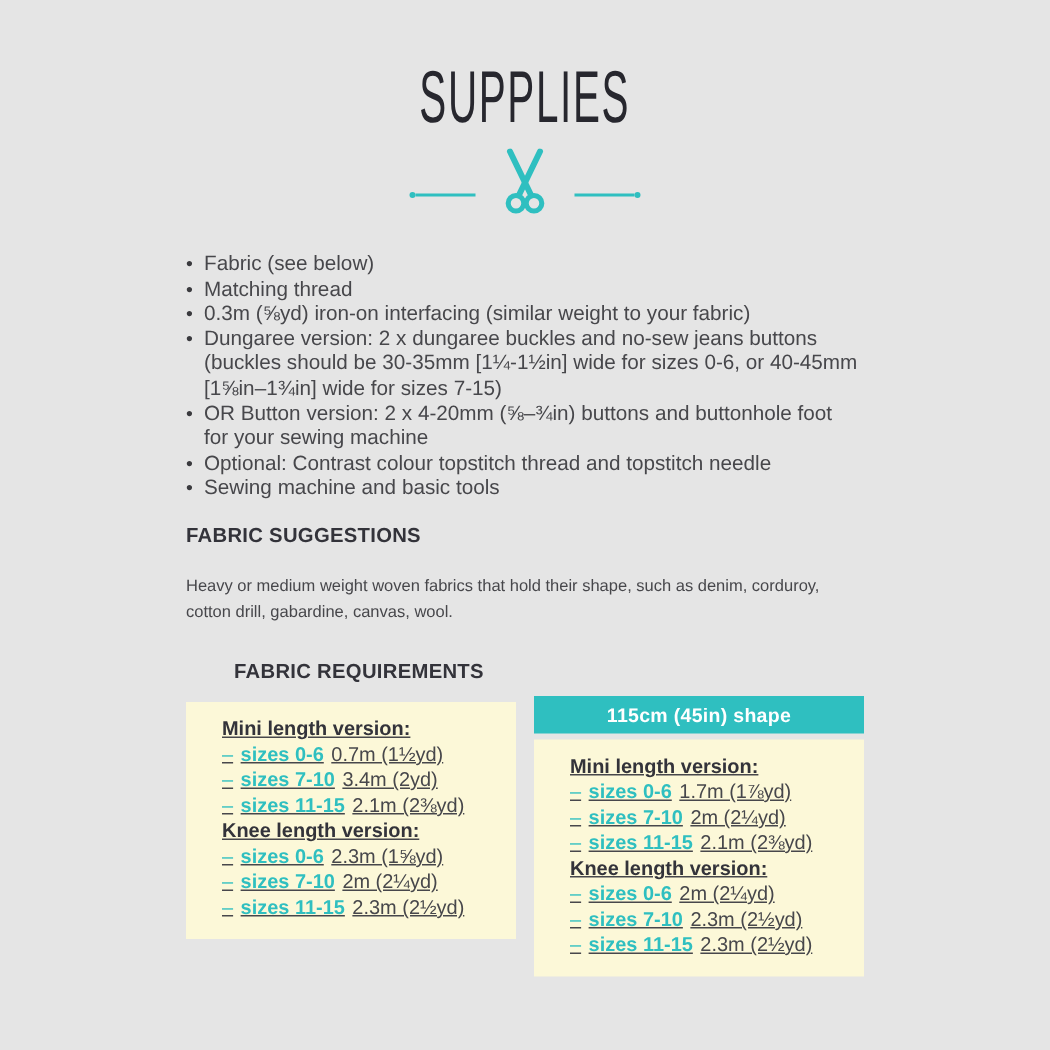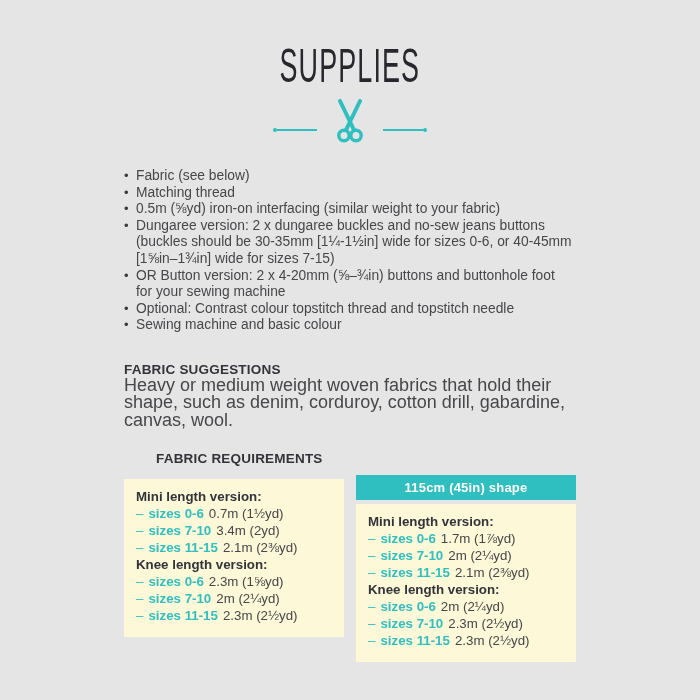--- a/index.html
+++ b/index.html
@@ -17,33 +17,33 @@
   .divider { display:flex; justify-content:center; align-items:center; margin-top:12px; height:46px; }
   .div-line { width:40px; height:2px; background:#2fbfc0; margin-top:14px; }
   .div-dot { width:4px; height:4px; border-radius:50%; background:#2fbfc0; margin-top:14px; }
   .scissors { margin:0 10px; }
   
   .content { margin:22px 0 0 124px; width:448px; }
   .supplies { margin:0; padding:0; list-style:none; font-size:13.8px; line-height:16.6px; color:#47474b; }
   .supplies li { display:flex; }
   .bullet { flex:none; width:12px; font-size:13px; color:#3a3a3e; }
   
-  .sec-heading { margin-top:28px; font-weight:bold; font-size:13.5px; color:#33333a; letter-spacing:0.2px; }
-  .sug-body { margin-top:0; font-size:18px; line-height:17.5px; color:#47474b; }
+  .sec-heading { margin-top:15px; font-weight:bold; font-size:13.5px; color:#33333a; letter-spacing:0.2px; }
+  .sug-body { margin-top:19px; font-size:11px; line-height:17.5px; color:#47474b; }
   .req-heading { margin-top:22px;margin-left:32px; }
   
   .tables { display:flex; gap:12px; margin:9px 0 0 124px; width:452px; }
   .req-table { width:220px; }
   .req-header {
     background:#2fbfc0; color:#ffffff; font-weight:bold; font-size:13px;
     text-align:center; padding:5px 0; letter-spacing:0.2px;
   }
   .req-body {
-    margin-top:4px; background:#fcf8d8; padding:9px 0 13px 12px;
-    font-size:13.3px; line-height:17px; color:#47474b;
+    margin-top:4px; background:#fcf8d8; padding:9px 0 13px 24px;
+    font-size:13.3px; line-height:17px; color:#47474b;text-decoration:underline;
   }
   .sec-label { font-weight:bold; color:#33333a; }
   .row { display:flex; }
   .dash { color:#2fbfc0; margin-right:5px; }
   .sizes { color:#2fbfc0; font-weight:bold; margin-right:5px; white-space:nowrap; }
   .amount { color:#47474b; white-space:nowrap; }
 </style>
 </head>
 <body>
 
@@ -73,37 +73,37 @@
       <li>
         <span class="bullet">•</span>
         <span>Fabric (see below)</span>
       </li>
       <li>
         <span class="bullet">•</span>
         <span>Matching thread</span>
       </li>
       <li>
         <span class="bullet">•</span>
-        <span>0.5m (⅝yd) iron-on interfacing (similar weight to your fabric)</span>
+        <span>0.3m (⅝yd) iron-on interfacing (similar weight to your fabric)</span>
       </li>
       <li>
         <span class="bullet">•</span>
         <span>Dungaree version: 2 x dungaree buckles and no-sew jeans buttons (buckles should be 30-35mm [1¼-1½in] wide for sizes 0-6, or 40-45mm [1⅝in–1¾in] wide for sizes 7-15)</span>
       </li>
       <li>
         <span class="bullet">•</span>
         <span>OR Button version: 2 x 4-20mm (⅝–¾in) buttons and buttonhole foot for your sewing machine</span>
       </li>
       <li>
         <span class="bullet">•</span>
         <span>Optional: Contrast colour topstitch thread and topstitch needle</span>
       </li>
       <li>
         <span class="bullet">•</span>
-        <span>Sewing machine and basic colour</span>
+        <span>Sewing machine and basic tools</span>
       </li>
     </ul>
 
     <div class="sec-heading">FABRIC SUGGESTIONS</div>
     <div class="sug-body">Heavy or medium weight woven fabrics that hold their shape, such as denim, corduroy, cotton drill, gabardine, canvas, wool.</div>
 
     <div class="sec-heading req-heading">FABRIC REQUIREMENTS</div>
   </div>
 
   <div class="tables">

